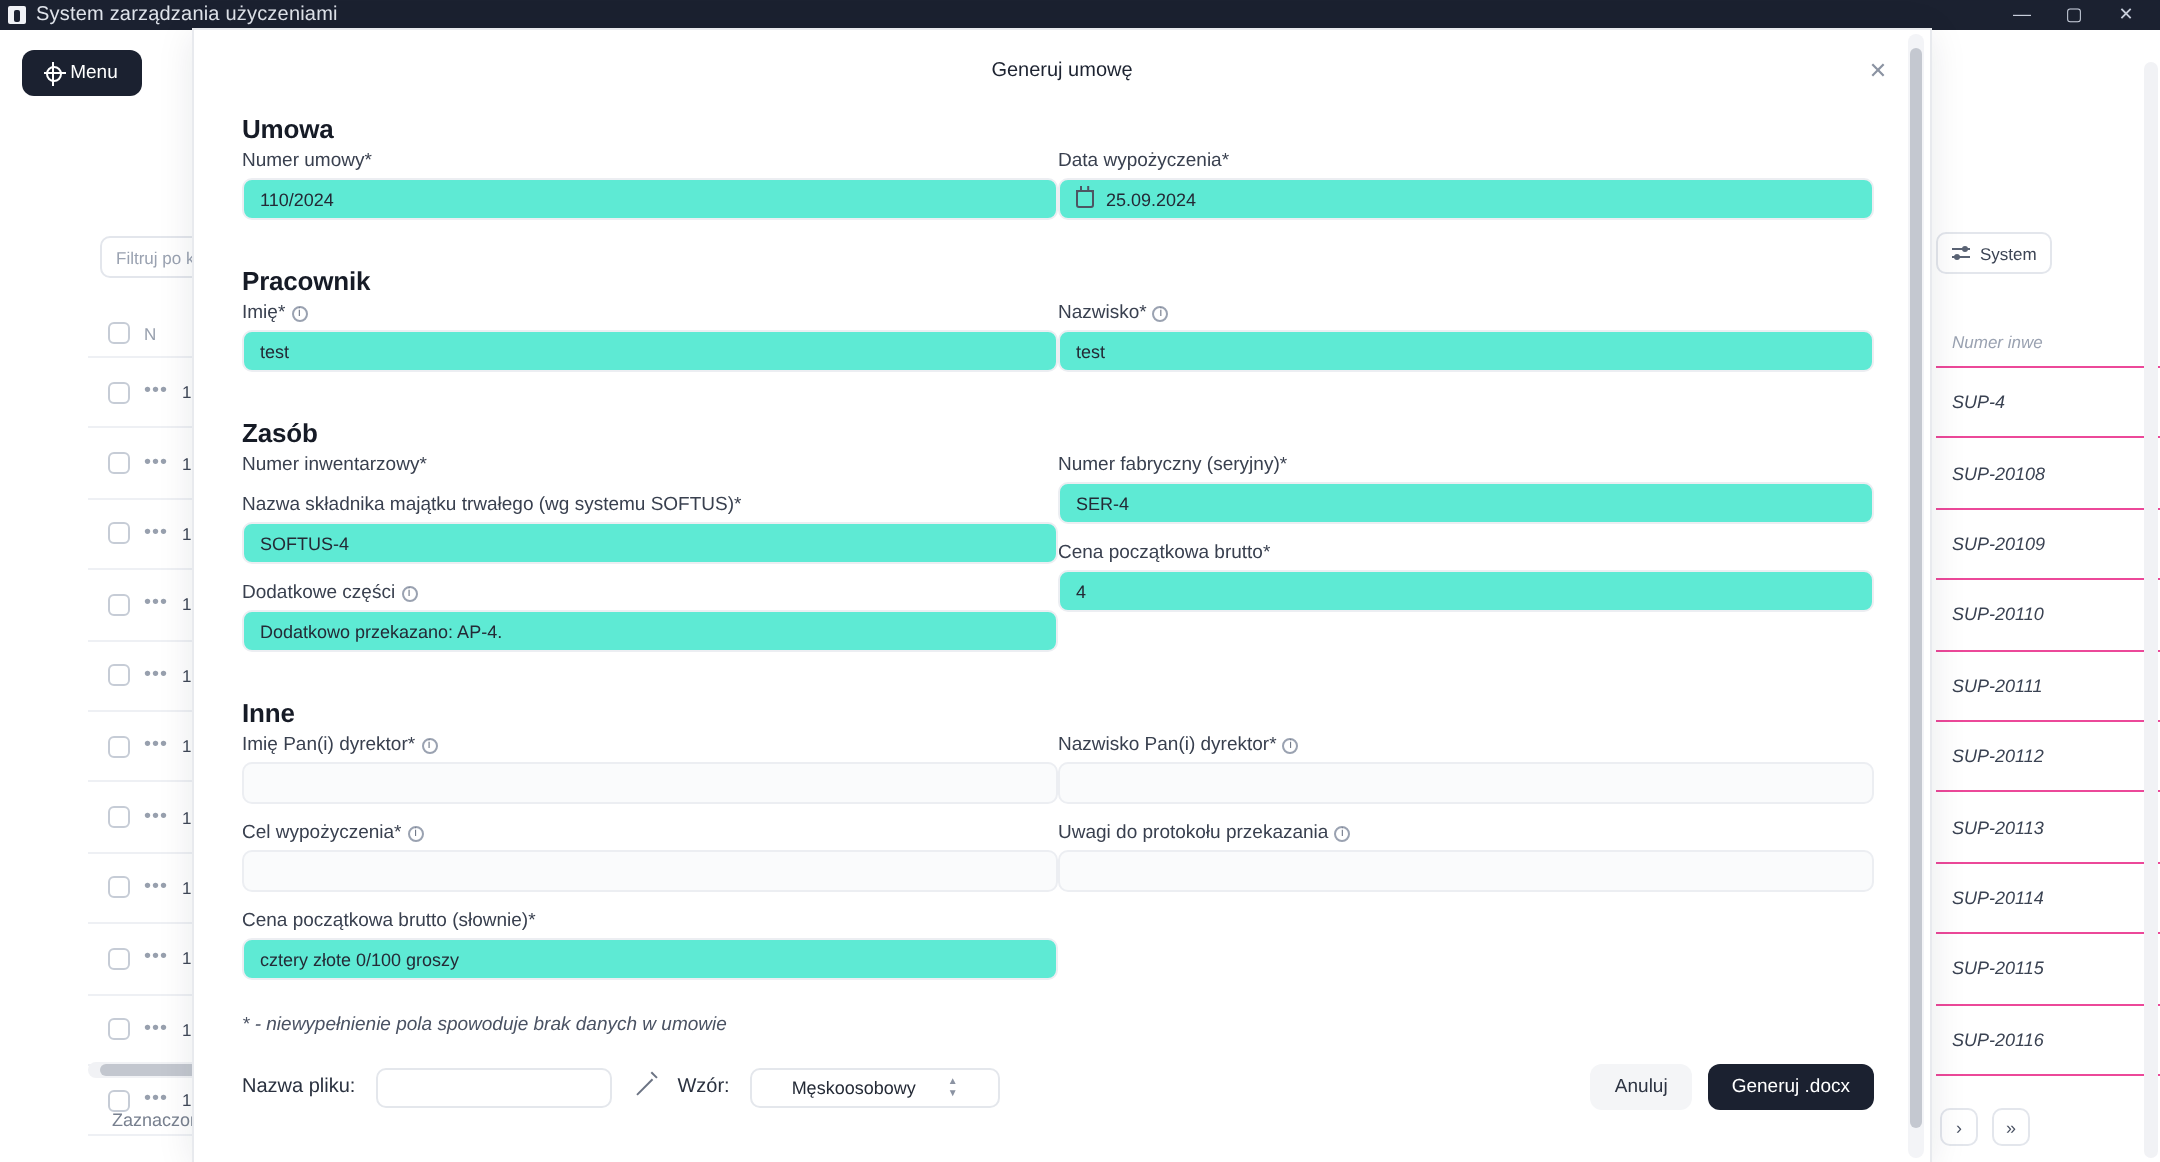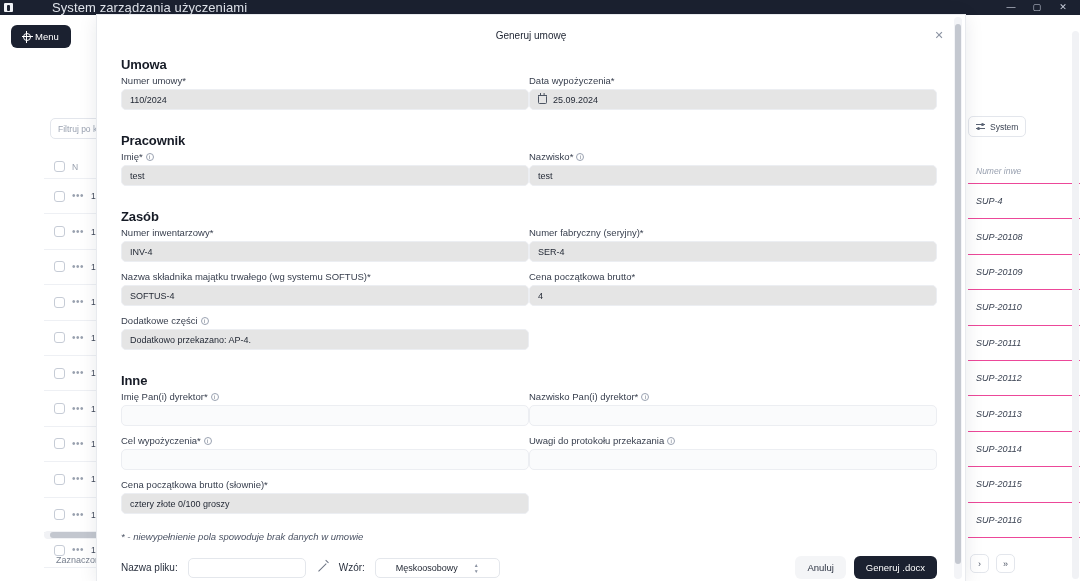--- a/index.html
+++ b/index.html
@@ -17,21 +17,21 @@
     padding: 0 4px; color: #dfe3ea; font-size: 8px;
   }
   .tb-logo {
     width: 9px; height: 9px; background: #f0f2f6; border-radius: 1px;
     margin-right: 5px; position: relative; flex: none;
   }
   .tb-logo::after {
     content: ""; position: absolute; left: 3px; top: 1.5px;
     width: 3px; height: 6px; background: #1b2130; border-radius: 1px;
   }
-  .tb-title { font-size: 13px; letter-spacing: .1px; white-space: nowrap; margin-left: 34px; }
+  .tb-title { font-size: 10px; letter-spacing: .1px; white-space: nowrap; }
   .tb-ctrls { margin-left: auto; display: flex; align-items: center; gap: 0; }
   .tb-btn {
     width: 26px; height: 15px; display: flex; align-items: center;
     justify-content: center; color: #c8cedb; font-size: 9px; line-height: 1;
   }
 
   
   .bg-layer { position: absolute; top: 15px; left: 0; width: 1080px; height: 566px; background: #fff; }
   .menu-btn {
     position: absolute; left: 11px; top: 10px; width: 60px; height: 23px;
@@ -149,21 +149,21 @@
   .flabel {
     font-size: 9.5px; color: #39404f; margin-bottom: 3px;
     display: flex; align-items: center; gap: 3px; white-space: nowrap;
   }
   .info-i {
     width: 8px; height: 8px; border: 1px solid #9aa2b1; border-radius: 50%;
     font-size: 6px; color: #6d7585; display: inline-flex; align-items: center;
     justify-content: center; line-height: 1; flex: none;
   }
   .finput {
-    height: 21px; background: #e5e5e5; border: 1px solid #eceef2;
+    height: 21px; background: #5eead4; border: 1px solid #eceef2;
     border-radius: 5px; font-size: 9px; color: #242a36;
     display: flex; align-items: center; padding: 0 8px; gap: 6px;
     white-space: nowrap; overflow: hidden;
   }
   .finput.empty { background: #fafbfc; }
   .cal {
     width: 9px; height: 9px; border: 1.1px solid #4d5563; border-radius: 1.5px;
     position: relative; flex: none;
   }
   .cal::before {
@@ -391,23 +391,20 @@
           </div>
         </div>
       </div>
 
       <div class="section-title sp">Zasób</div>
       <div class="grid">
         <div class="col">
           <div class="field">
             <div class="flabel">
               <span>Numer inwentarzowy*</span>
-            </div>
-            <div class="finput">
-              <span>INV-4</span>
             </div>
           </div>
           <div class="field">
             <div class="flabel">
               <span>Nazwa składnika majątku trwałego (wg systemu SOFTUS)*</span>
             </div>
             <div class="finput">
               <span>SOFTUS-4</span>
             </div>
           </div>

